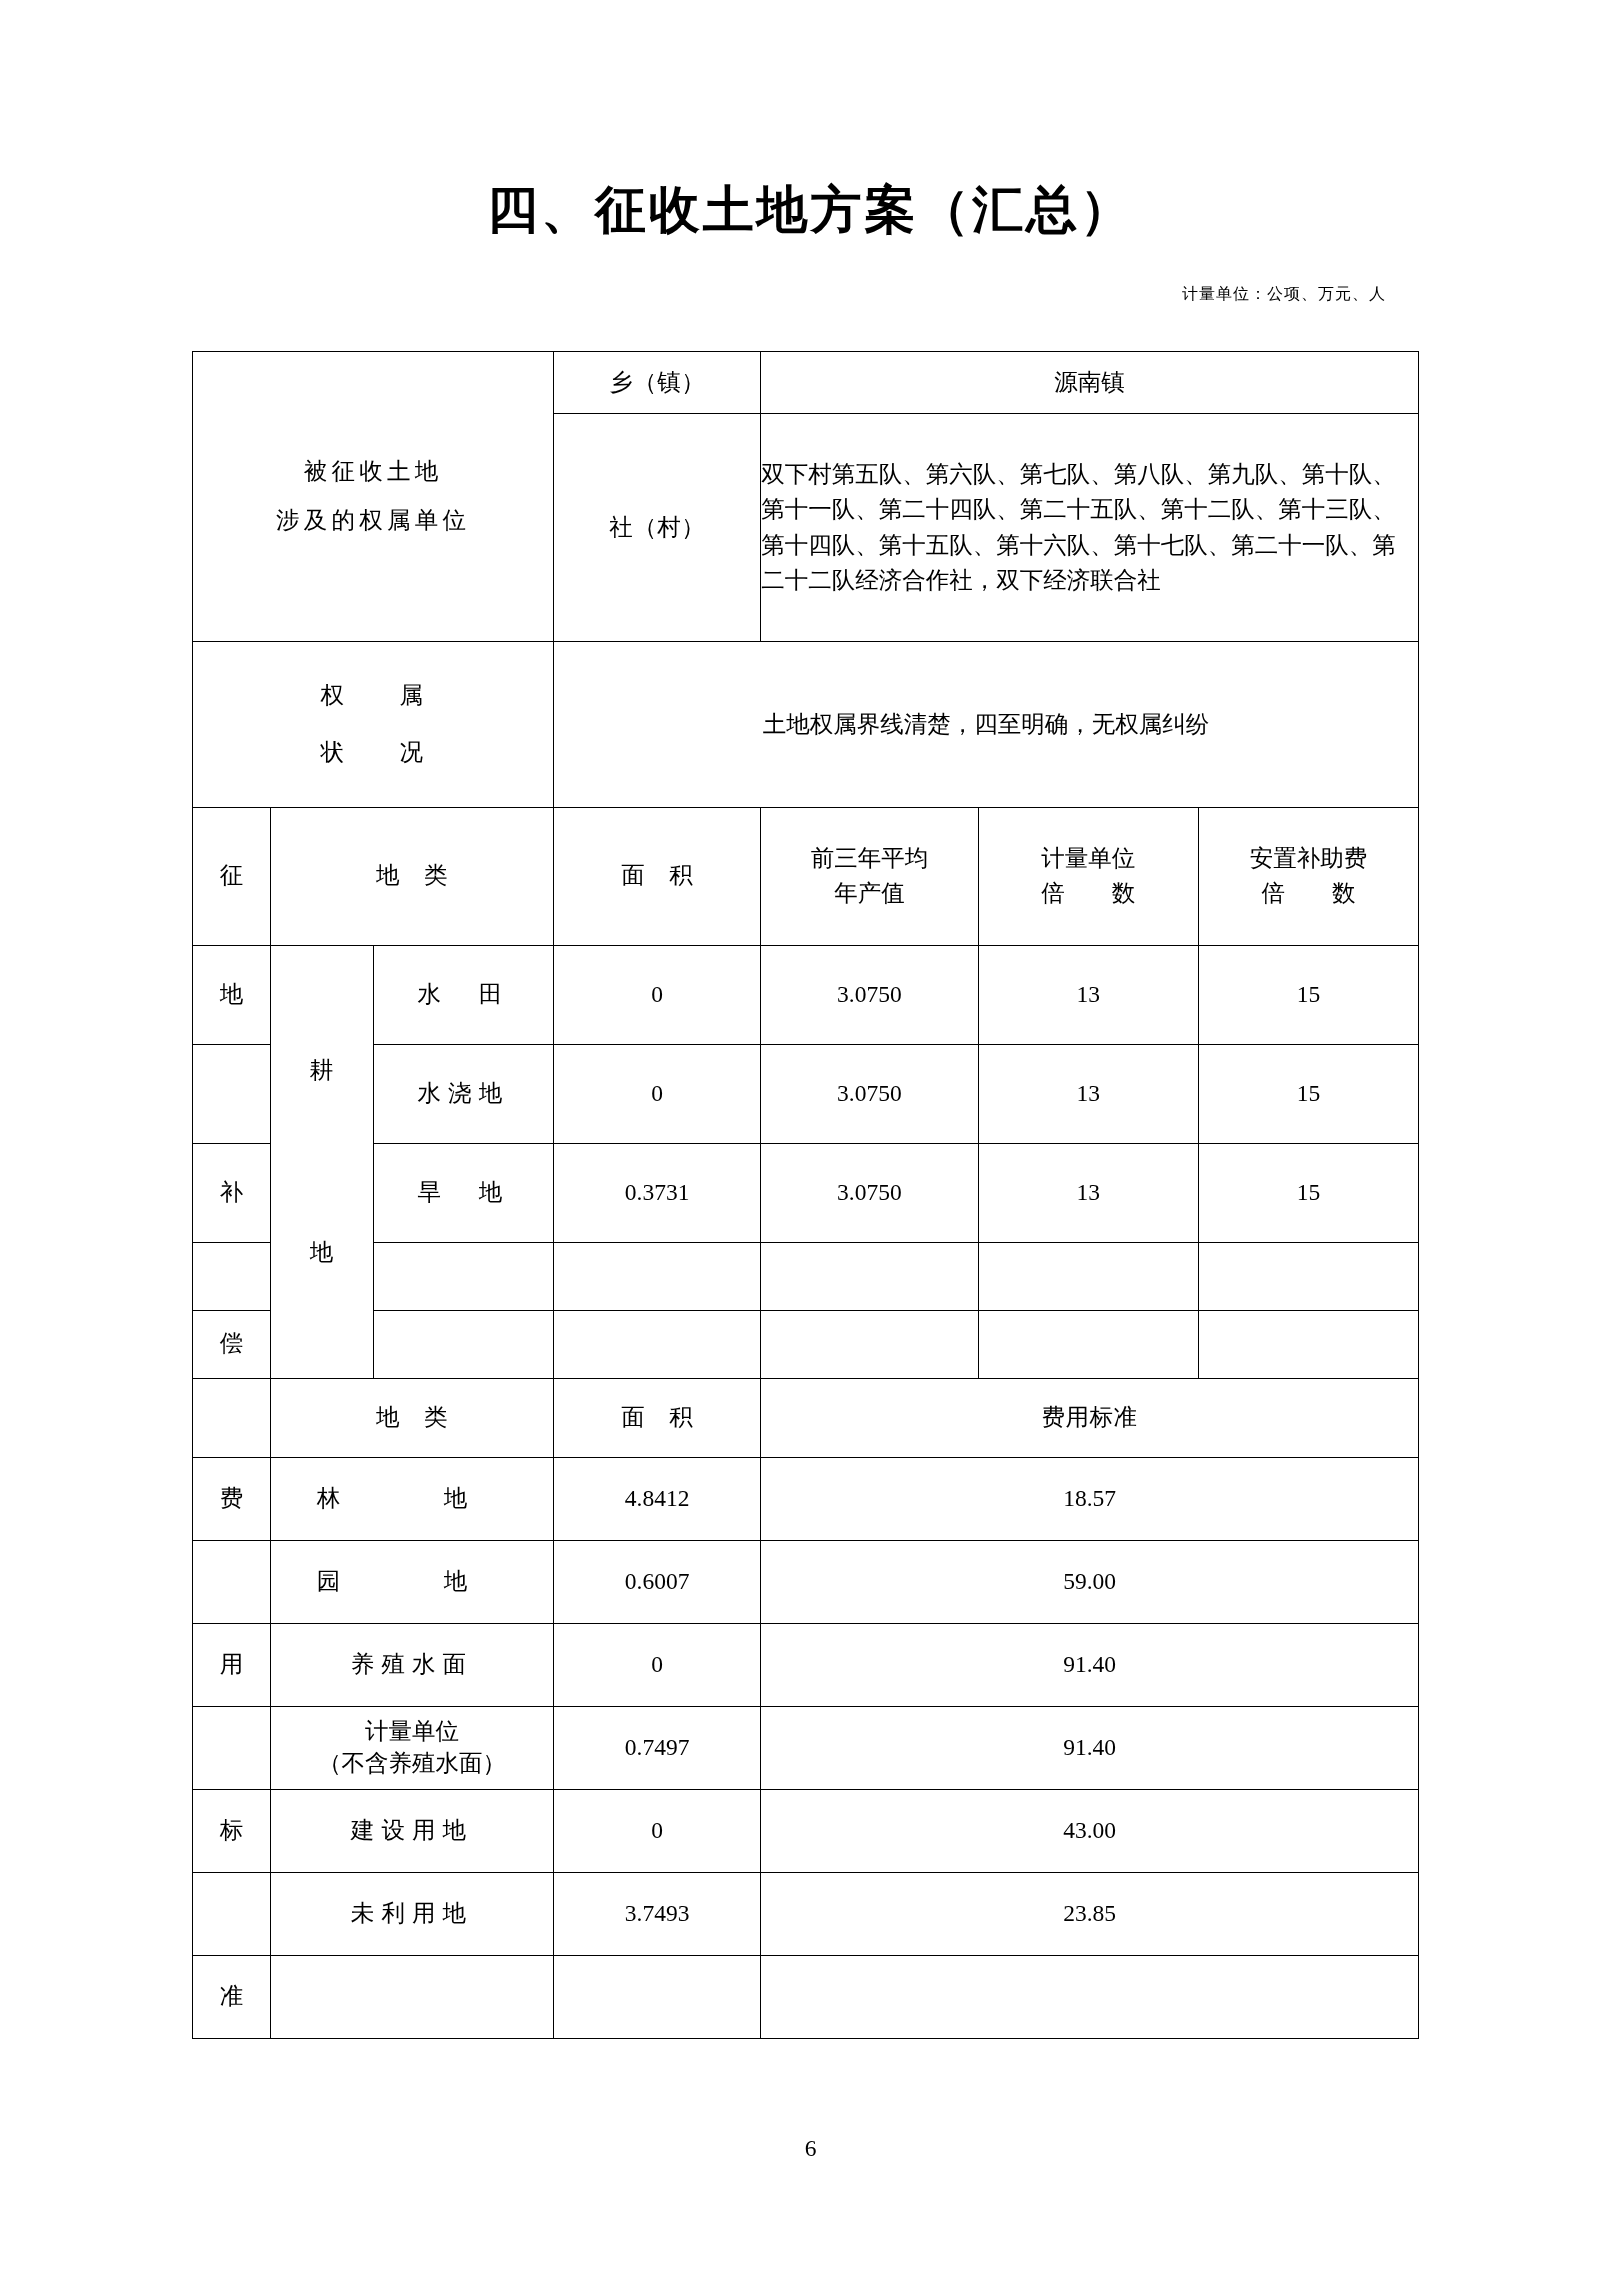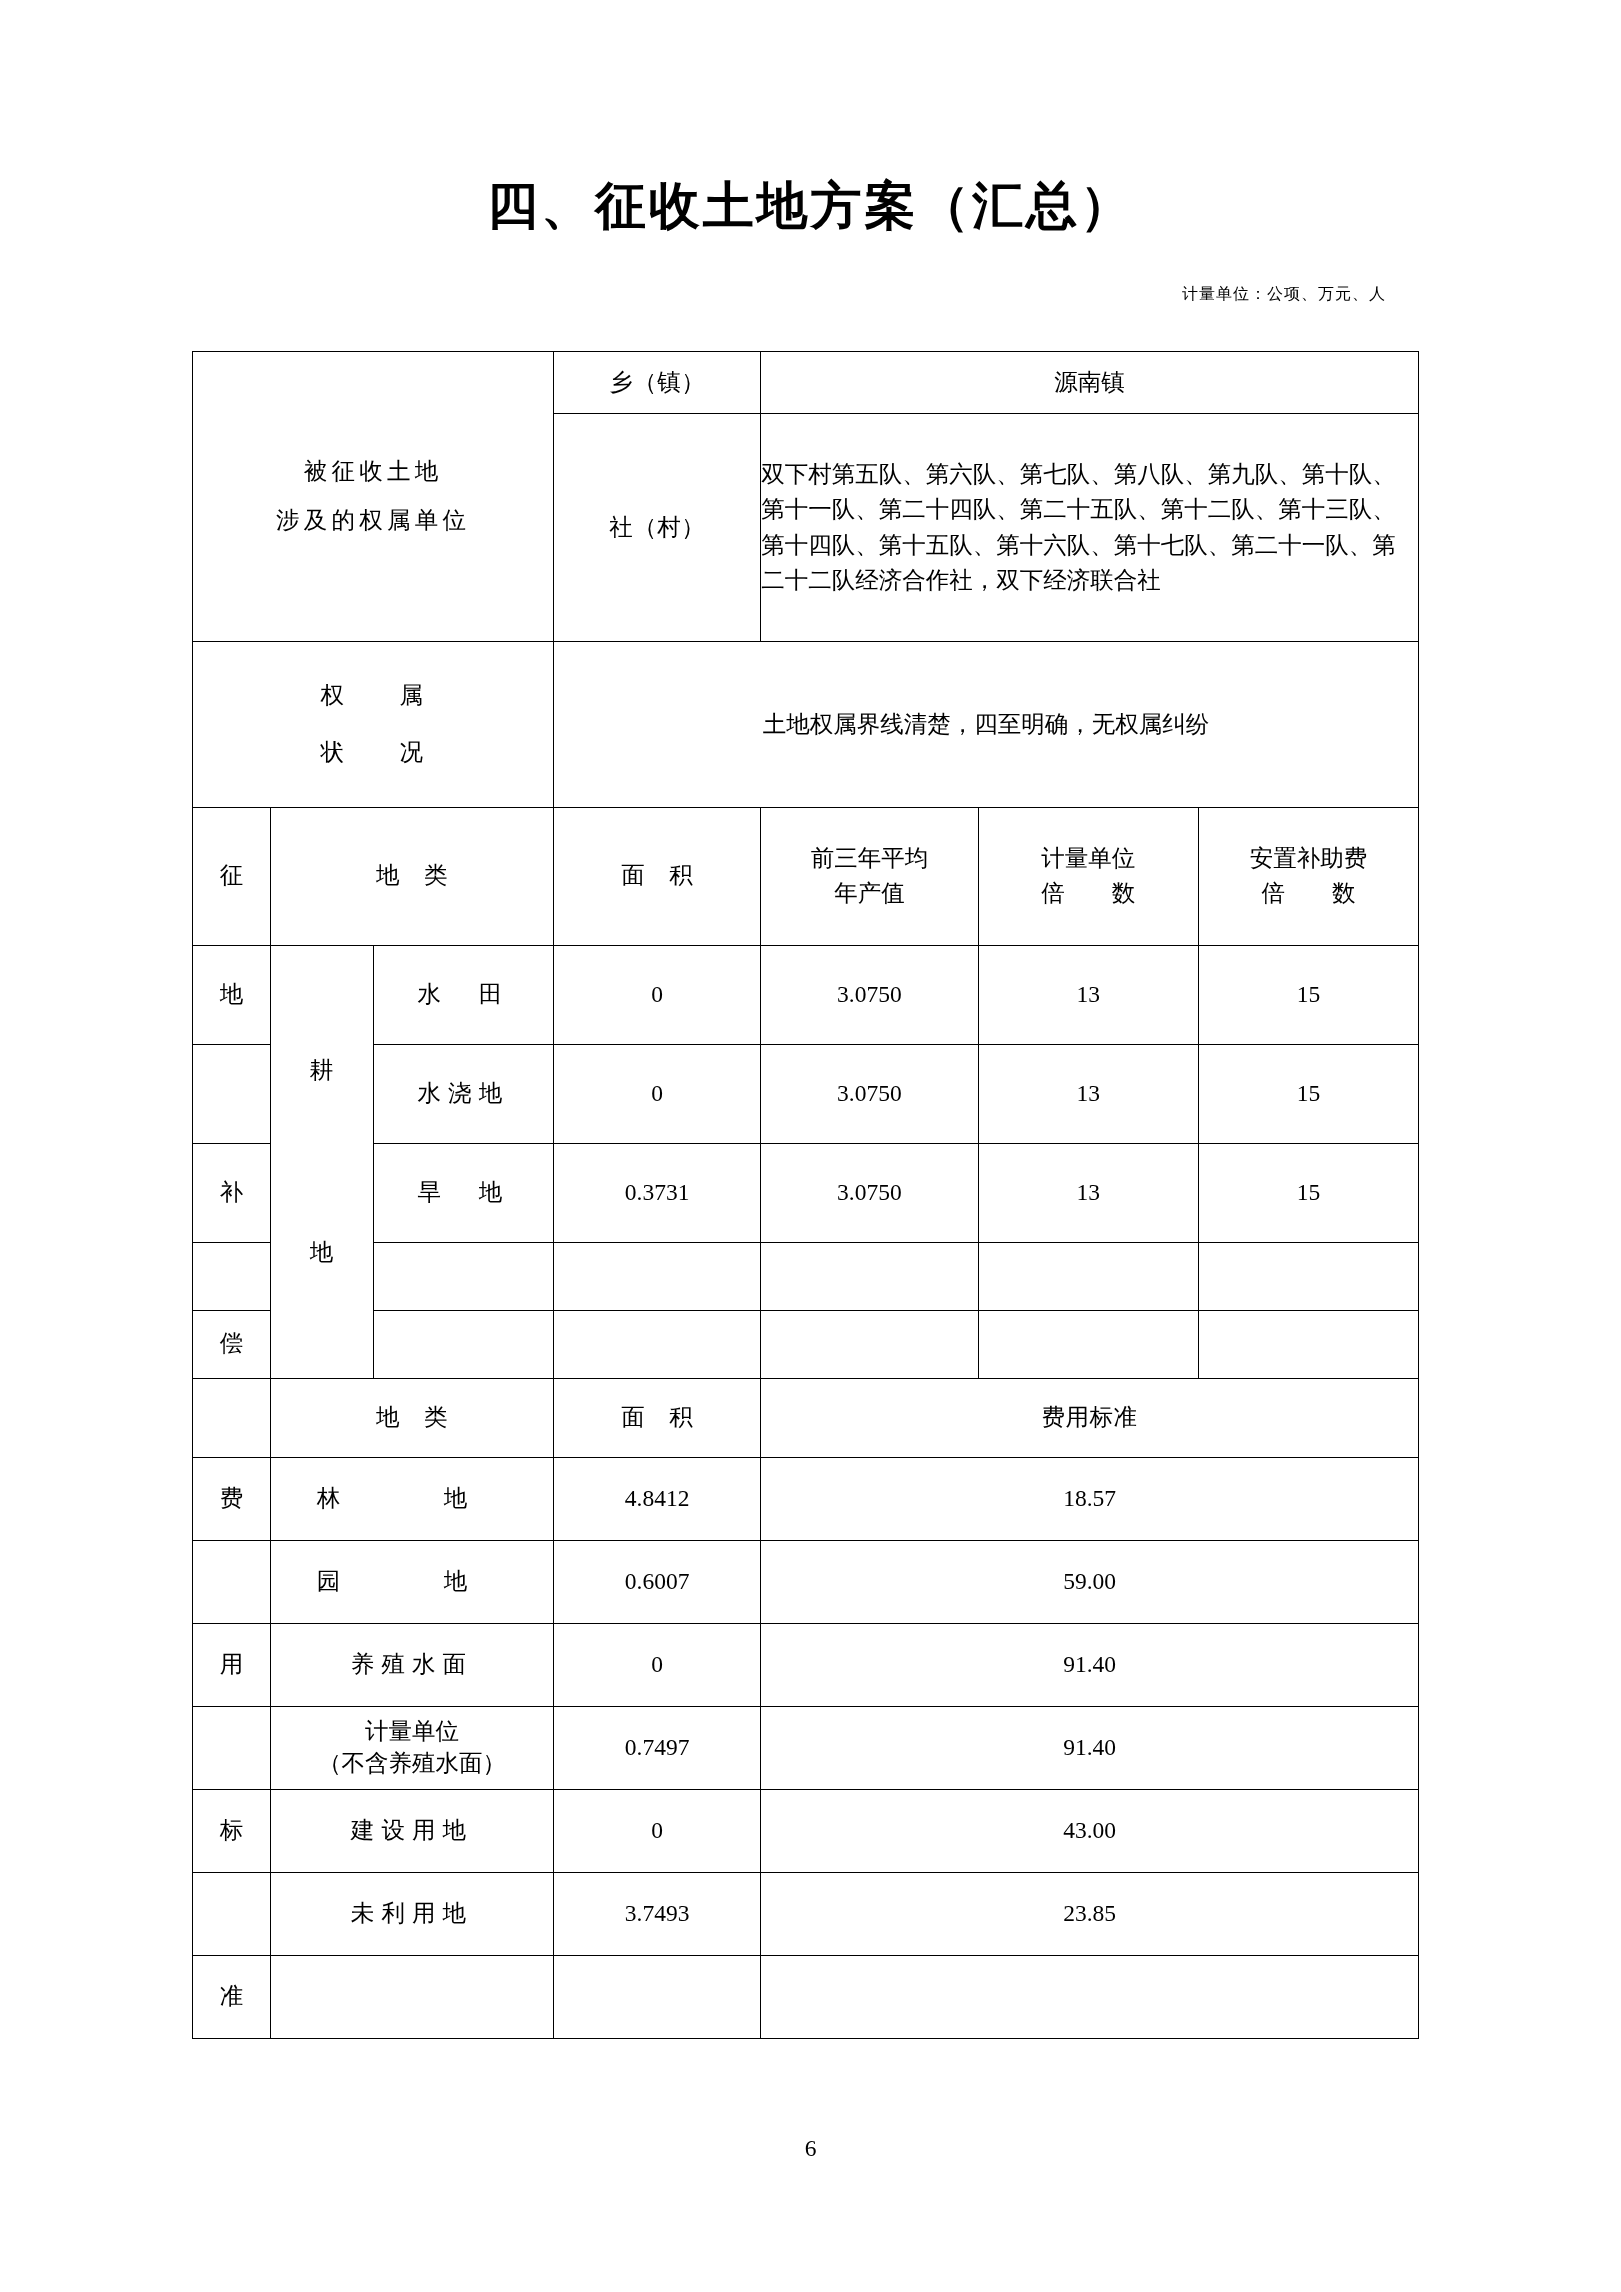--- a/index.html
+++ b/index.html
@@ -23,21 +23,21 @@
     padding: 0;
   }
 
   
   .doc-title {
     position: absolute;
     left: 0;
     top: 182px;
     width: 1621px;
     text-align: center;
-    font-family: Liberation Mono, monospace;
+    font-family: Liberation Serif, serif;
     font-weight: bold;
     font-size: 51px;
     letter-spacing: 2.9px;
     line-height: 1.1;
     white-space: nowrap;
   }
 
   
   .unit-note {
     position: absolute;

